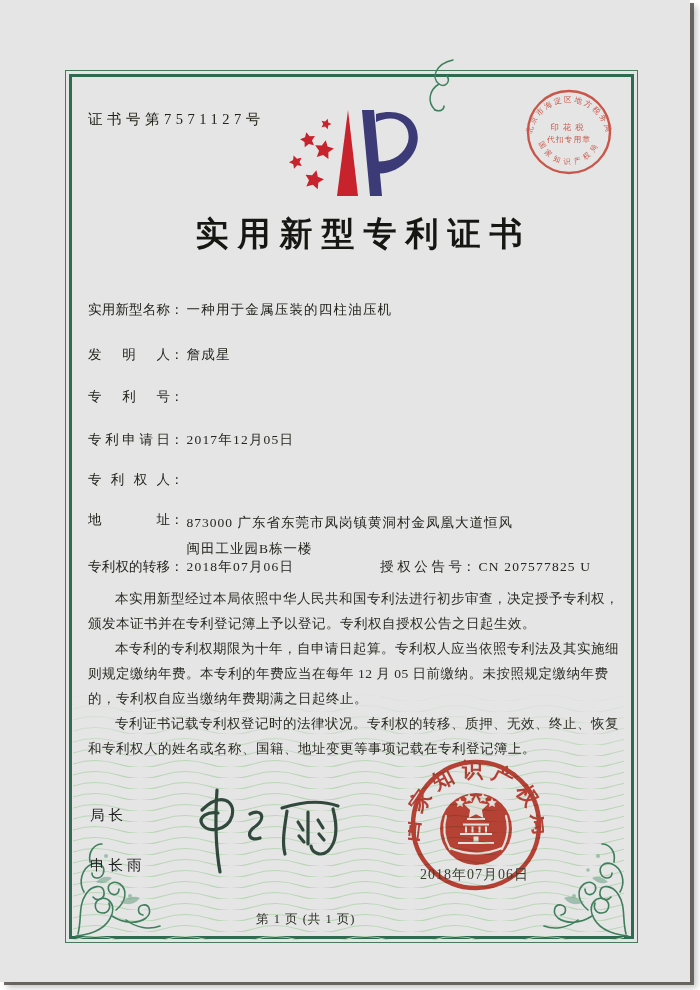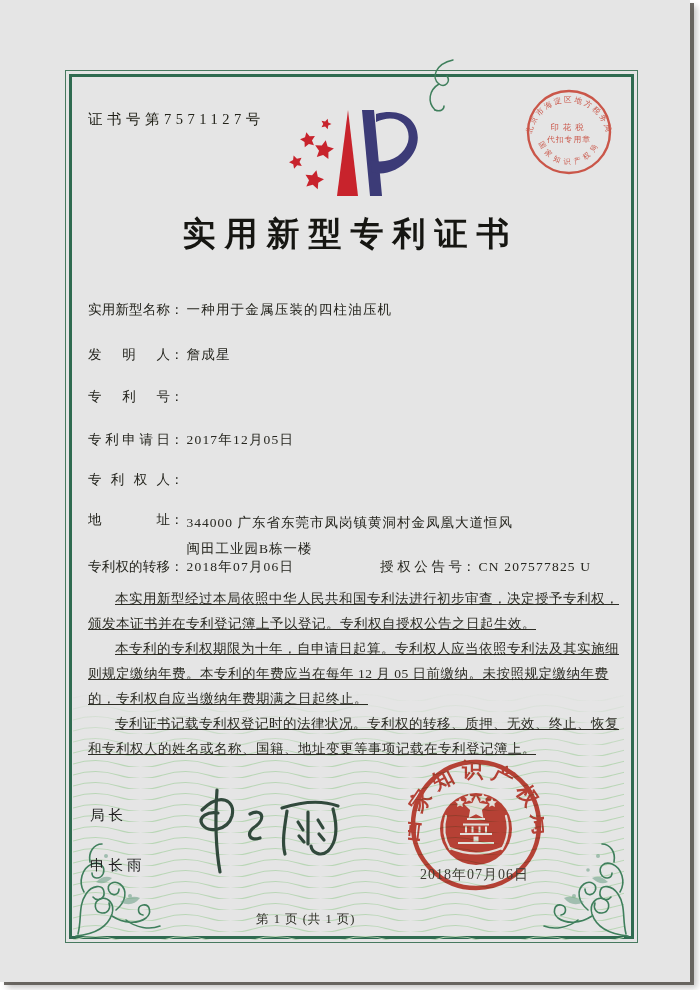--- a/index.html
+++ b/index.html
@@ -24,32 +24,32 @@
     mask-image:linear-gradient(to bottom,transparent,black 70px);
     pointer-events:none;}
   .orn{position:absolute;pointer-events:none;}
   .orn-left{left:70px;top:836px;}
   .orn-right{left:534px;top:836px;transform:scaleX(-1);}
   .orn-top{left:422px;top:58px;}
   .cert-no{position:absolute;left:88px;top:110px;font-size:14.5px;letter-spacing:4.5px;color:#222219;}
   .logo{position:absolute;left:274px;top:102px;}
   .tax-stamp{position:absolute;left:523px;top:86px;opacity:.88;}
   .title{position:absolute;left:65px;top:212px;width:571px;text-align:center;
-    font-size:33px;font-weight:bold;letter-spacing:9px;color:#161612;}
+    font-size:33px;font-weight:bold;letter-spacing:9px;color:#161612;padding-left:13px;}
   .field-row{position:absolute;left:88px;display:flex;align-items:flex-start;
     font-size:13.5px;line-height:20px;}
   .f-label{display:inline-block;width:82px;text-align:justify;text-align-last:justify;white-space:nowrap;}
   .f-colon{padding:0 3px 0 0;}
   .f-value{letter-spacing:1.2px;}
   .f-value-addr{width:334px;letter-spacing:1px;line-height:26px;}
   .row-0{top:300px;} .row-1{top:345px;} .row-2{top:387px;} .row-3{top:430px;}
   .row-4{top:470px;} .row-5{top:510px;} .row-6{top:557px;width:530px;position:absolute;}
   .grant-no{position:absolute;left:292px;top:0;display:flex;}
   .paras{position:absolute;left:88px;top:586px;width:532px;font-size:13.5px;line-height:25px;color:#2c2c24;}
-  .paras p{margin:0;text-indent:2em;letter-spacing:.5px;text-decoration:underline;}
+  .paras p{margin:0;text-indent:2em;letter-spacing:.5px;}
   .signer-title{position:absolute;left:90px;top:806px;font-size:14.5px;letter-spacing:4px;color:#222;}
   .signer-name{position:absolute;left:90px;top:856px;font-size:14.5px;letter-spacing:4px;color:#222;}
   .signature{position:absolute;left:186px;top:780px;}
   .seal{position:absolute;left:408px;top:757px;opacity:.93;mix-blend-mode:multiply;}
   .seal-date{position:absolute;left:420px;top:866px;font-size:14px;letter-spacing:1px;color:#3c3c33;z-index:5;}
   .footer{position:absolute;left:256px;top:911px;font-size:12.5px;letter-spacing:1px;color:#2c2c24;}
   svg text{font-family:"Liberation Serif","DejaVu Serif",serif;}
 </style>
 </head>
 <body>
@@ -177,21 +177,21 @@
       <span class="f-colon">：</span>
       <span class="f-value">2017年12月05日</span>
   </div>
   <div class="field-row row-4">
     <span class="f-label">专利权人</span>
       <span class="f-colon">：</span>
   </div>
   <div class="field-row row-5">
     <span class="f-label">地址</span>
       <span class="f-colon">：</span>
-      <span class="f-value f-value-addr">344000 广东省东莞市凤岗镇黄洞村金凤凰大道恒风闽田工业园B栋一楼</span>
+      <span class="f-value f-value-addr">873000 广东省东莞市凤岗镇黄洞村金凤凰大道恒风闽田工业园B栋一楼</span>
   </div>
   <div class="field-row row-6">
     <span class="f-label">专利权的转移</span>
       <span class="f-colon">：</span>
       <span class="f-value">2018年07月06日</span>
     <span class="grant-no">
       <span class="f-label">授权公告号</span>
         <span class="f-colon">：</span>
         <span class="f-value">CN 207577825 U</span>
     </span>

